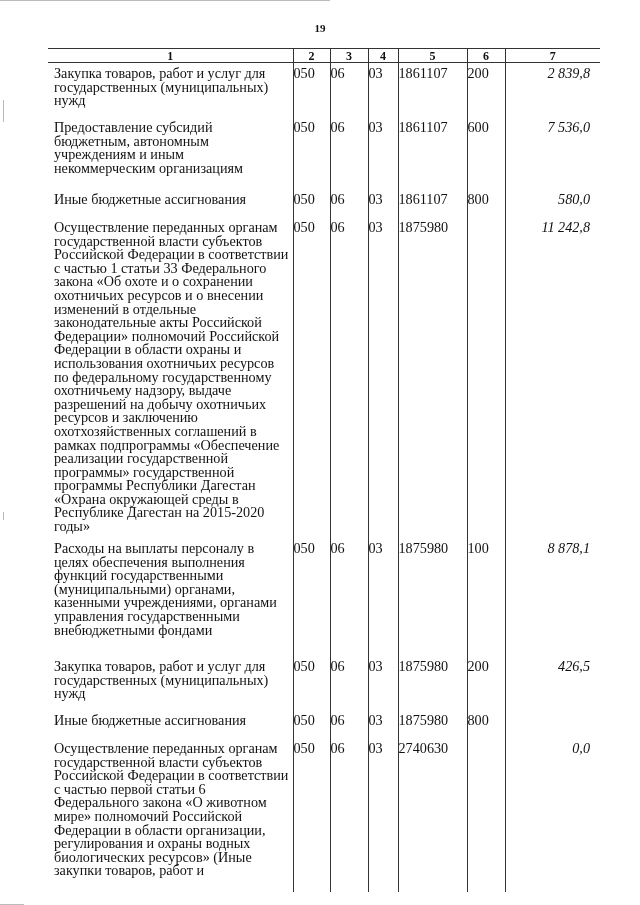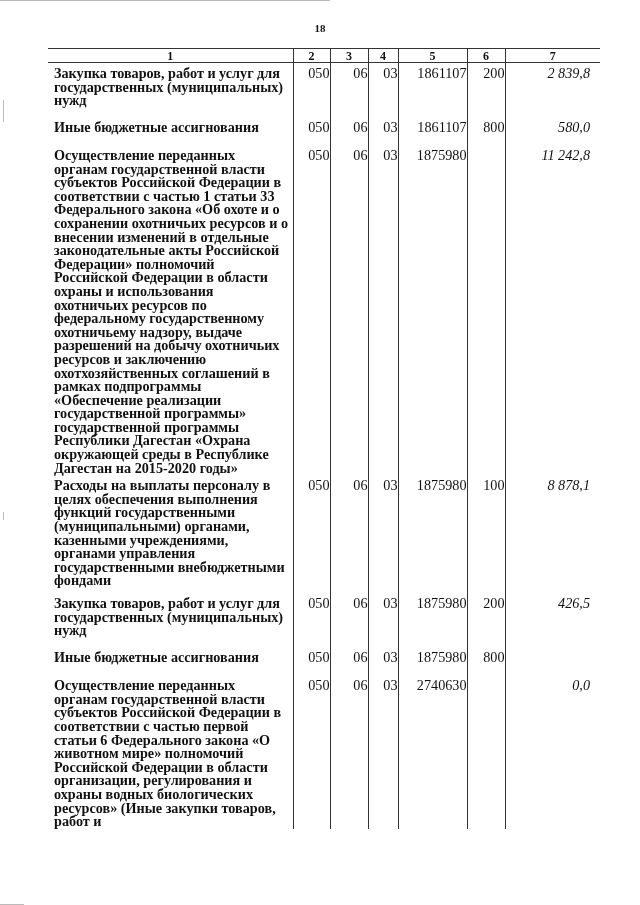--- a/index.html
+++ b/index.html
@@ -14,37 +14,37 @@
   table.budget col.c3 { width: 38px; }
   table.budget col.c4 { width: 30px; }
   table.budget col.c5 { width: 69px; }
   table.budget col.c6 { width: 38px; }
   table.budget col.c7 { width: 95px; }
   table.budget th { font-weight: bold; font-size: 12px; height: 13px; padding: 0;
                     border-top: 1.5px solid #333; border-bottom: 1.5px solid #333;
                     text-align: center; line-height: 12px; }
   table.budget th + th, table.budget td + td { border-left: 1.3px solid #333; }
   table.budget td { vertical-align: top; padding: 4px 0 0 0; }
-  table.budget td.desc { padding-left: 6px; padding-right: 4px; text-align: left; font-weight: bold; }
-  table.budget td.code { text-align: right; }
+  table.budget td.desc { padding-left: 6px; padding-right: 4px; text-align: left; }
+  table.budget td.code { text-align: left; }
   table.budget td.amount { text-align: right; padding-right: 10px; font-style: italic; }
   tr.r-0 td { height: 50px; }
   tr.r-1 td { height: 68px; }
   tr.r-2 td { height: 24px; }
   tr.r-3 td { height: 317px; }
   tr.r-4 td { height: 114px; }
   tr.r-5 td { height: 50px; }
   tr.r-6 td { height: 24px; }
   tr.r-7 td { height: 150px; }
   .scan-mark { position: absolute; background: #bbb; }
 </style>
 </head>
 <body>
 
-<div class="page-number">18</div>
+<div class="page-number">19</div>
 
 <table class="budget">
   <colgroup>
     <col class="c1">
       <col class="c2">
       <col class="c3">
       <col class="c4">
       <col class="c5">
       <col class="c6">
       <col class="c7">
@@ -62,20 +62,29 @@
   </thead>
   <tbody>
     <tr class="r-0">
       <td class="desc">Закупка товаров, работ и услуг для государственных (муниципальных) нужд</td>
       <td class="code">050</td>
       <td class="code">06</td>
       <td class="code">03</td>
       <td class="code">1861107</td>
       <td class="code">200</td>
       <td class="amount">2 839,8</td>
+    </tr>
+    <tr class="r-1">
+      <td class="desc">Предоставление субсидий бюджетным, автономным учреждениям и иным некоммерческим организациям</td>
+      <td class="code">050</td>
+      <td class="code">06</td>
+      <td class="code">03</td>
+      <td class="code">1861107</td>
+      <td class="code">600</td>
+      <td class="amount">7 536,0</td>
     </tr>
     <tr class="r-2">
       <td class="desc">Иные бюджетные ассигнования</td>
       <td class="code">050</td>
       <td class="code">06</td>
       <td class="code">03</td>
       <td class="code">1861107</td>
       <td class="code">800</td>
       <td class="amount">580,0</td>
     </tr>

